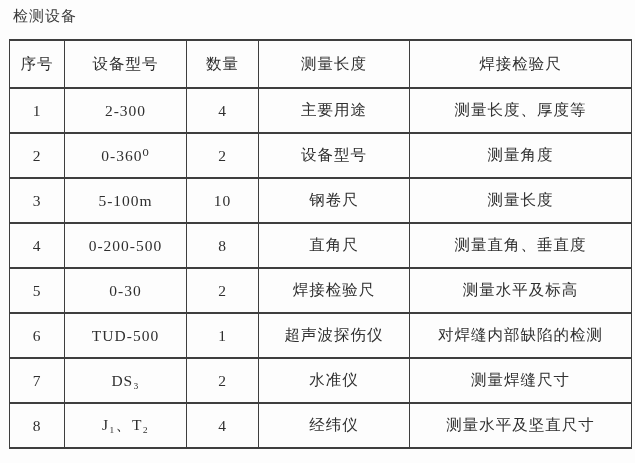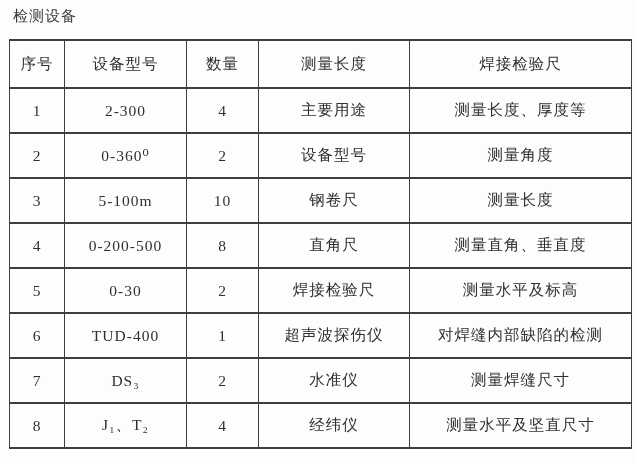--- a/index.html
+++ b/index.html
@@ -120,21 +120,21 @@
       </tr>
       <tr>
         <td>5</td>
         <td>0-30</td>
         <td>2</td>
         <td>焊接检验尺</td>
         <td>测量水平及标高</td>
       </tr>
       <tr>
         <td>6</td>
-        <td>TUD-400</td>
+        <td>TUD-500</td>
         <td>1</td>
         <td>超声波探伤仪</td>
         <td>对焊缝内部缺陷的检测</td>
       </tr>
       <tr>
         <td>7</td>
         <td>DS₃</td>
         <td>2</td>
         <td>水准仪</td>
         <td>测量焊缝尺寸</td>

